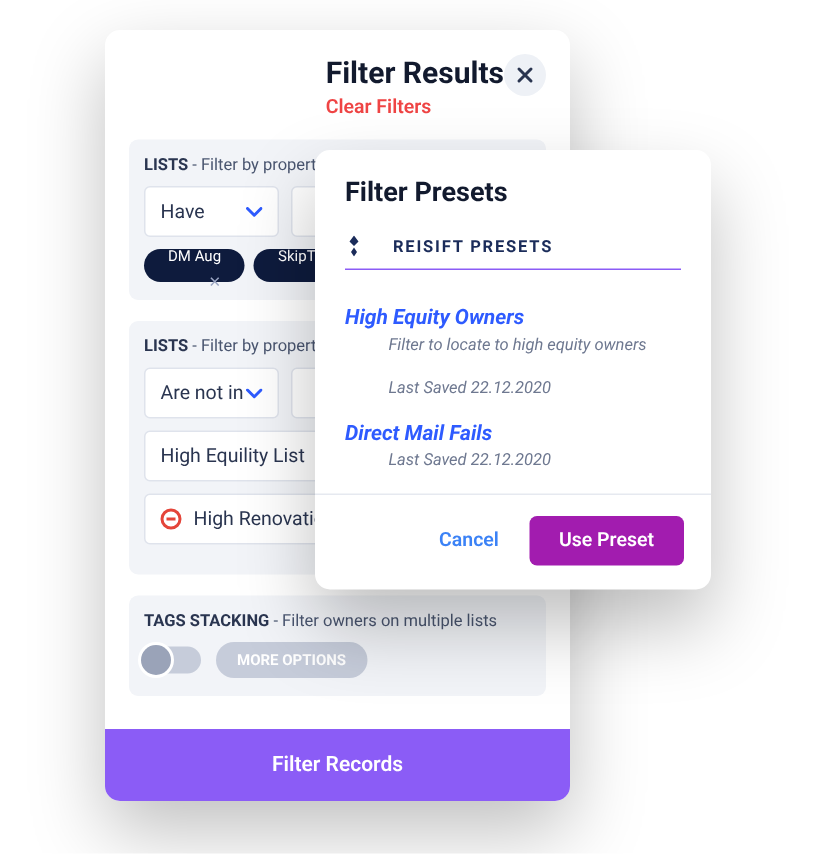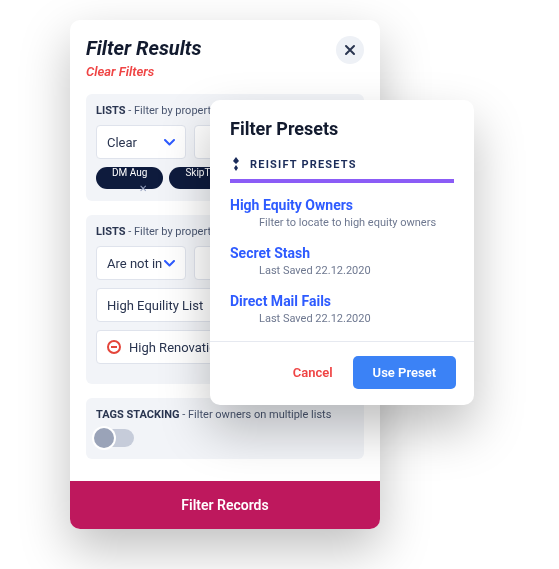--- a/index.html
+++ b/index.html
@@ -5,21 +5,21 @@
   *{box-sizing:border-box;margin:0;padding:0;font-family:-apple-system,BlinkMacSystemFont,"Segoe UI",Roboto,Helvetica,Arial,sans-serif;}
   body{background:#fff;width:559px;height:569px;position:relative;overflow:hidden;}
 
   
   .panel{
     position:absolute;left:70px;top:20px;width:310px;
     background:#fff;border-radius:10px;
     box-shadow:0 20px 50px rgba(0,0,0,.25);
     padding:16px 16px 0 16px;
   }
-  .panel-header{display:flex;justify-content:space-between;align-items:flex-start;font-style:italic;}
+  .panel-header{display:flex;justify-content:flex-end;align-items:flex-start;}
   .panel-title{font-size:20px;font-weight:700;color:#121a2e;}
   .close-btn{width:28px;height:28px;border-radius:50%;background:#eef1f6;display:flex;align-items:center;justify-content:center;color:#2a3550;cursor:pointer;}
   .clear-link{color:#ef4444;font-size:13px;font-weight:600;margin-top:4px;display:inline-block;cursor:pointer;}
 
   .section{background:#f2f4f8;border-radius:6px;padding:10px 10px 12px 10px;margin-top:14px;}
   .section-title{font-size:11px;color:#4a5670;margin-bottom:8px;}
   .section-title b{font-weight:700;color:#2a3550;}
 
   .row{display:flex;gap:8px;margin-bottom:8px;}
   .dropdown{background:#fff;border:1px solid #dfe3ec;border-radius:4px;height:34px;display:flex;align-items:center;justify-content:space-between;padding:0 10px;font-size:13px;color:#2a3550;cursor:pointer;min-width:90px;}
@@ -33,38 +33,38 @@
 
   .list-pill{background:#fff;border:1px solid #dfe3ec;border-radius:4px;height:34px;display:flex;align-items:center;padding:0 10px;font-size:13px;color:#2a3550;margin-bottom:8px;overflow:hidden;white-space:nowrap;}
   .list-pill .minus{width:14px;height:14px;border-radius:50%;border:2px solid #e4453a;position:relative;margin-right:8px;flex:0 0 auto;}
   .list-pill .minus::after{content:"";position:absolute;left:2px;right:2px;top:50%;height:2px;margin-top:-1px;background:#e4453a;}
 
   .stacking{display:flex;align-items:center;gap:10px;}
   .toggle{width:38px;height:18px;border-radius:999px;background:#c6ccda;position:relative;cursor:pointer;}
   .toggle::after{content:"";position:absolute;left:-2px;top:-1px;width:20px;height:20px;border-radius:50%;background:#9aa3b8;box-shadow:0 0 0 2px #fff;}
   .greyed{background:#c6ccda;color:#fff;border-radius:999px;height:24px;display:flex;align-items:center;padding:0 14px;font-size:10px;font-weight:700;}
 
-  .footer-btn{margin:22px -16px 0 -16px;background:#be185d;color:#fff;height:48px;border-radius:0 0 10px 10px;display:flex;align-items:center;justify-content:center;font-size:14px;font-weight:600;cursor:pointer;}
+  .footer-btn{margin:22px -16px 0 -16px;background:#8b5cf6;color:#fff;height:48px;border-radius:0 0 10px 10px;display:flex;align-items:center;justify-content:center;font-size:14px;font-weight:600;cursor:pointer;}
 
   
   .popover{
     position:absolute;left:210px;top:100px;width:264px;
     background:#fff;border-radius:10px;
     box-shadow:0 24px 50px rgba(0,0,0,.25);
     padding:18px 20px 16px 20px;
   }
   .pop-title{font-size:18px;font-weight:700;color:#121a2e;margin-bottom:18px;}
-  .pop-sub{display:flex;align-items:center;gap:8px;color:#1b2c5a;font-size:11px;font-weight:700;letter-spacing:1.2px;padding-bottom:8px;border-bottom:4px solid #8b5cf6;margin-bottom:14px;}
-  .preset{margin-bottom:16px;}
+  .pop-sub{display:flex;align-items:center;gap:20px;color:#1b2c5a;font-size:11px;font-weight:700;letter-spacing:1.2px;padding-bottom:8px;border-bottom:1px solid #8b5cf6;margin-bottom:24px;}
+  .preset{margin-bottom:16px;font-style:italic;}
   .preset-title{color:#2e5bff;font-size:14px;font-weight:700;cursor:pointer;}
   .preset-sub{color:#6e7890;font-size:11px;margin-top:3px;margin-left:29px;}
 
   .pop-actions{display:flex;justify-content:flex-end;align-items:center;gap:10px;border-top:1px solid #e6e9f0;margin:10px -20px -4px -20px;padding:14px 18px 4px 18px;}
-  .btn-sec{color:#ef4444;font-size:13px;font-weight:600;background:transparent;border:none;padding:8px 10px;cursor:pointer;}
-  .btn-pri{background:#3b82f6;color:#fff;border:none;border-radius:5px;padding:9px 20px;font-size:13px;font-weight:600;cursor:pointer;}
+  .btn-sec{color:#3b82f6;font-size:13px;font-weight:600;background:transparent;border:none;padding:8px 10px;cursor:pointer;}
+  .btn-pri{background:#a21caf;color:#fff;border:none;border-radius:5px;padding:9px 20px;font-size:13px;font-weight:600;cursor:pointer;}
 </style>
 </head>
 <body>
 
 <div class="panel">
 
   <div class="panel-header">
     <div>
       <div class="panel-title">Filter Results</div>
       <span class="clear-link">Clear Filters</span>
@@ -75,21 +75,21 @@
         </svg>
     </div>
   </div>
 
   <div class="section">
     <div class="section-title">
       <b>LISTS</b><span> - Filter by property tags</span>
     </div>
     <div class="row">
       <div class="dropdown">
-        <span>Clear</span>
+        <span>Have</span>
         <svg class="chev-down" width="11" height="7" viewBox="0 0 11 7">
             <path d="M1 1l4.5 4.5L10 1" stroke="#2e5bff" stroke-width="2" fill="none" stroke-linecap="round" stroke-linejoin="round"></path>
           </svg>
       </div>
       <div class="dropdown flex">
         <span></span>
         <svg class="chev-down" width="11" height="7" viewBox="0 0 11 7">
             <path d="M1 1l4.5 4.5L10 1" stroke="#2e5bff" stroke-width="2" fill="none" stroke-linecap="round" stroke-linejoin="round"></path>
           </svg>
       </div>
@@ -132,41 +132,41 @@
       <span>High Renovation List</span>
     </div>
   </div>
 
   <div class="section">
     <div class="section-title">
       <b>TAGS STACKING</b><span> - Filter owners on multiple lists</span>
     </div>
     <div class="stacking">
       <div class="toggle"></div>
+      <div class="greyed">MORE OPTIONS</div>
     </div>
   </div>
 
   <div class="footer-btn">Filter Records</div>
 </div>
 
 <div class="popover">
   <div class="pop-title">Filter Presets</div>
   <div class="pop-sub">
     <svg width="12" height="14" viewBox="0 0 12 14">
         <path d="M6 0l3 4-3 3-3-3 3-4zm0 8l2 3-2 3-2-3 2-3z" fill="#1b2c5a"></path>
       </svg>
     <span>REISIFT PRESETS</span>
   </div>
 
   <div class="preset">
     <div class="preset-title">High Equity Owners</div>
     <div class="preset-sub">Filter to locate to high equity owners</div>
   </div>
   <div class="preset">
-    <div class="preset-title">Secret Stash</div>
     <div class="preset-sub">Last Saved 22.12.2020</div>
   </div>
   <div class="preset">
     <div class="preset-title">Direct Mail Fails</div>
     <div class="preset-sub">Last Saved 22.12.2020</div>
   </div>
 
   <div class="pop-actions">
     <button class="btn-sec">Cancel</button>
     <button class="btn-pri">Use Preset</button>

